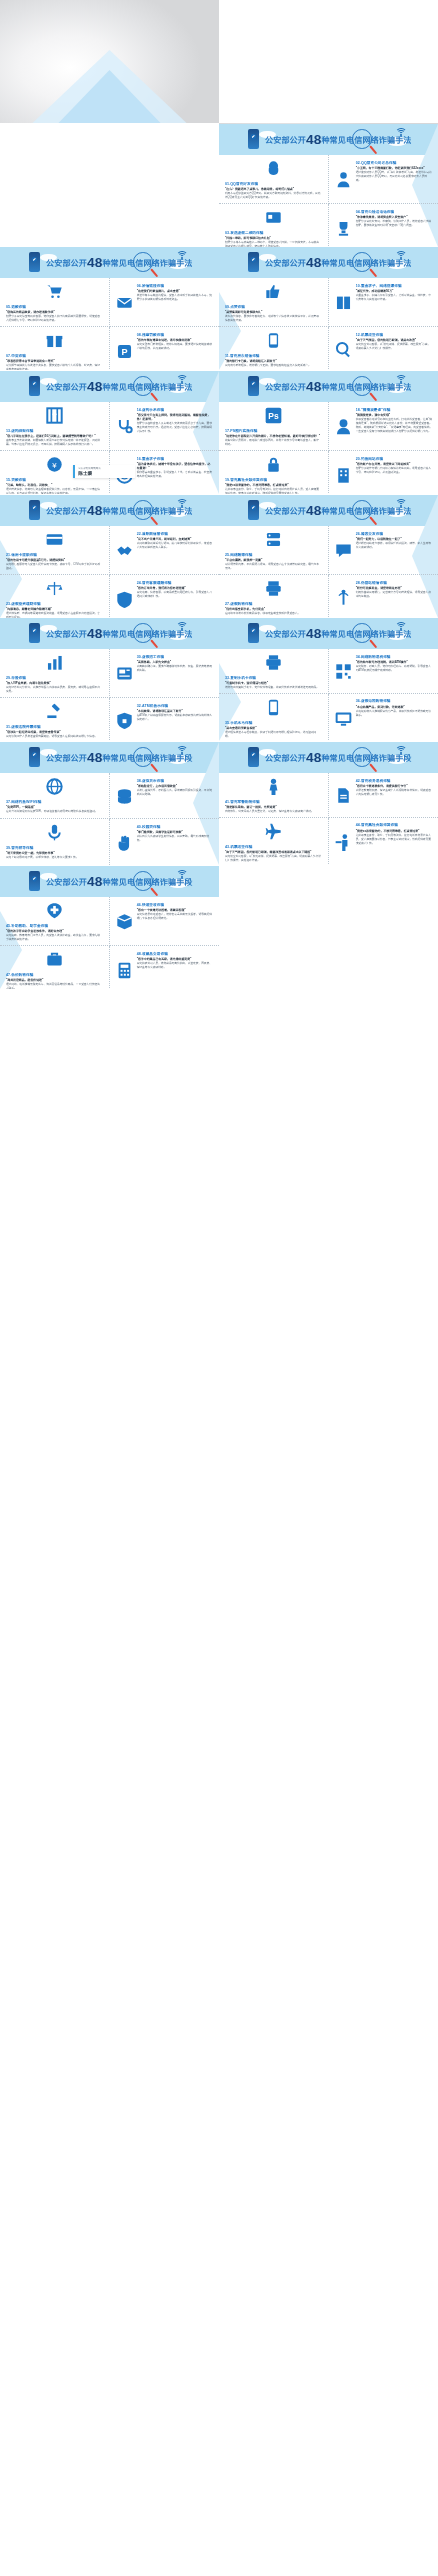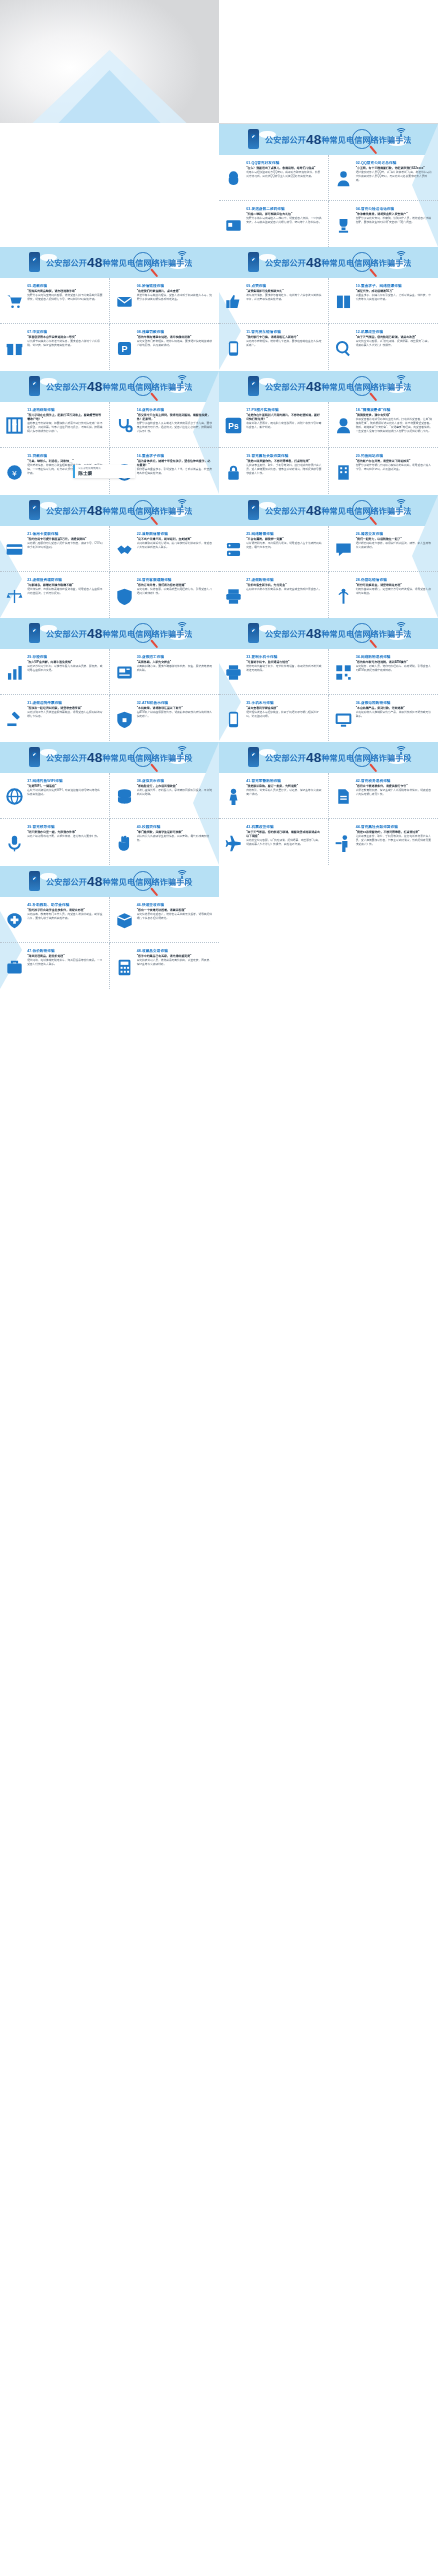--- a/index.html
+++ b/index.html
@@ -113,21 +113,21 @@
   .banner .wifi .a3{ width:3.9px;height:3.9px; top:3.9px; }
   .banner .wifi .dot{ width:2px;height:2px;background:#1b6bb5;border-radius:50%; top:6.5px; border:0; }
   .banner .glass{ position:absolute; left:133px; top:5.2px; width:19.5px;height:19.5px;border:1.3px solid #2a79c2;border-radius:50%; }
   .banner .handle{ position:absolute; left:150px; top:22px; width:2px;height:10.4px;background:#e34b3c;border-radius:1.3px; transform:rotate(-40deg); transform-origin:top; }
 
   
   .grid{ position:absolute; left:0; right:0; top:31px; bottom:0; display:grid;
     grid-template-columns:1fr 1fr; grid-template-rows:1fr 1fr; }
   .cell{ position:relative; padding:4.6px 5.9px 2.6px 5.9px; display:flex; gap:3.3px; }
   .cell:nth-child(1),.cell:nth-child(2){ border-bottom:0.7px dotted #b9c6d1; }
-  .cell:nth-child(1),.cell:nth-child(3){ border-right:0.7px dotted #b9c6d1; }
+  .cell:nth-child(1),.cell:nth-child(3){ border-right:0.7px dotted #b9c6d1;flex-direction:column; }
   .cell .ico{ flex:0 0 18px; height:18px; display:flex; align-items:center; justify-content:center;
     color:#2079c8; align-self:center; }
   .cell .ico svg{ width:17px; height:17px; fill:#2079c8; }
   .cell .tx{ flex:1; min-width:0; }
   .cell h4{ font-size:3.6px; font-weight:bold; color:#2079c8; margin-bottom:1.3px; letter-spacing:0.1px; }
   .cell .quote{ font-size:2.9px; font-weight:bold; color:#2b3540; line-height:1.5; margin-bottom:0.7px; }
   .cell p{ font-size:2.7px; color:#5c6875; line-height:1.5; }
 
   
   .wedge-r{ position:absolute; right:0; top:0; width:0;height:0;

